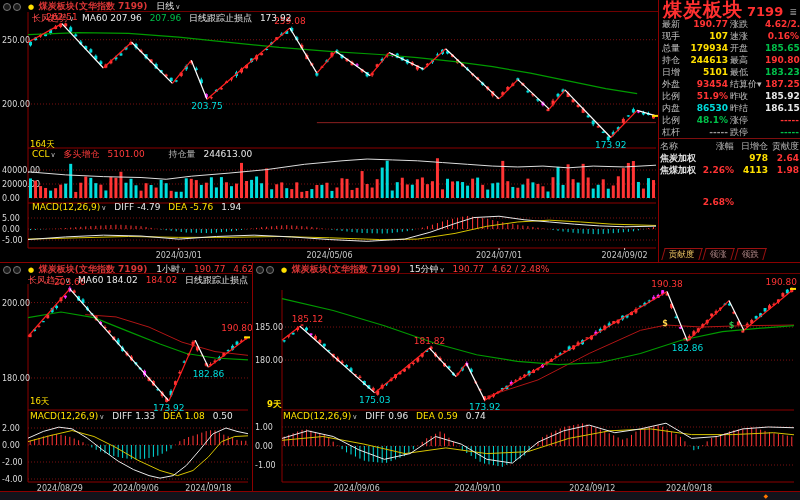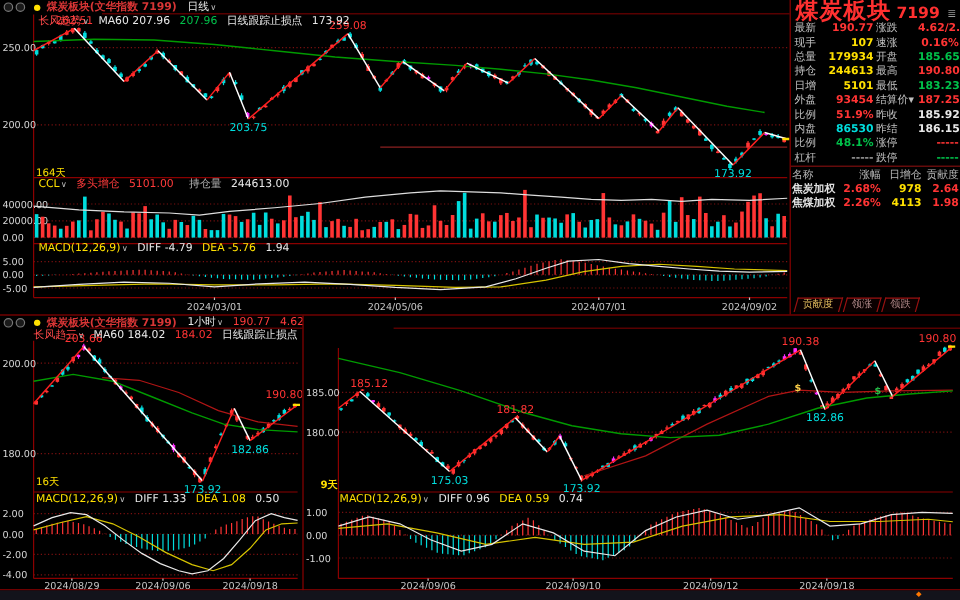--- a/index.html
+++ b/index.html
@@ -13,21 +13,21 @@
         background:#1a1a1a;margin-right:2px;vertical-align:middle;}
   .dot{color:#ffe000;font-size:7px;margin:0 2px;vertical-align:middle;}
   .c-title{color:#d83535;font-weight:bold;}
   .period{color:#e8e8e8;margin-left:6px;cursor:pointer;}
   .caret{font-size:7px;color:#bbb;margin-left:1px;}
   .ind-name{color:#ff4a4a;cursor:pointer;}
   .w{color:#e8e8e8;margin-left:5px;}
   .g{color:#00c04a;margin-left:5px;}
   .r{color:#ff3b3b;margin-left:5px;}
   .y{color:#ffe000;}
-  .gy{color:#b0b0b0;margin-left:10px;text-align:center;}
+  .gy{color:#b0b0b0;margin-left:21px;text-align:center;}
   .days{position:absolute;color:#ffe000;font-size:8.5px;}
   .sub-hdr{position:absolute;white-space:nowrap;line-height:10px;}
   svg.plot{position:absolute;left:0;top:0;}
   .vline{position:absolute;width:1px;background:#8b0000;}
   .hline{position:absolute;height:1px;background:#8b0000;}
   
   #quote-panel{position:absolute;left:659px;top:0;width:141px;height:262px;background:#000;}
   .qp-title-row{position:relative;height:18px;line-height:18px;padding:0 4px;}
   .qp-title{color:#ff3030;font-weight:bold;font-size:19px;letter-spacing:1px;}
   .qp-code{color:#ff3030;font-weight:bold;font-size:13px;margin-left:4px;}
@@ -1245,20 +1245,28 @@
         <polyline points="29,175.4 54.6,167.8 80.2,173.5 105.8,186.8 131.4,196.3 157,190.6 182.6,173.5 208.2,181.1 233.8,196.3 259.4,200.1 285,179.2 310.6,167.8 336.2,162.1 361.8,169.7 387.4,165.9 413,160.2 438.6,175.4 464.2,173.5 489.8,165.9 515.4,164 541,164.76" fill="none" stroke="#e8e8e8" stroke-width="1"></polyline>
         <text x="103.752" y="228" fill="#c8c8c8" font-size="8" text-anchor="middle">2024/09/06</text>
         <line x1="103.752" y1="219" x2="103.752" y2="221" stroke="#c8c8c8"></line>
         <text x="224.584" y="228" fill="#c8c8c8" font-size="8" text-anchor="middle">2024/09/10</text>
         <line x1="224.584" y1="219" x2="224.584" y2="221" stroke="#c8c8c8"></line>
         <text x="339.272" y="228" fill="#c8c8c8" font-size="8" text-anchor="middle">2024/09/12</text>
         <line x1="339.272" y1="219" x2="339.272" y2="221" stroke="#c8c8c8"></line>
         <text x="436.04" y="228" fill="#c8c8c8" font-size="8" text-anchor="middle">2024/09/18</text>
         <line x1="436.04" y1="219" x2="436.04" y2="221" stroke="#c8c8c8"></line>
       </svg>
+    <div class="hdr-row1">
+      <span><i class="ring"></i><i class="ring"></i></span>
+      <span class="dot">●</span>
+      <span class="c-title">煤炭板块(文华指数 7199)</span>
+      <span class="period"><span>15分钟</span><span class="caret">∨</span></span>
+      <span class="r">190.77</span>
+      <span class="r">4.62 / 2.48%</span>
+    </div>
     <div class="hdr-rule" style="left:75px;top:10px;width:472px;"></div>
     <div class="days" style="left:14px;top:136px;font-weight:bold;">9天</div>
     <div class="sub-hdr" style="left:30px;top:148px;">
       <span class="y"><span>MACD(12,26,9)</span><span class="caret">∨</span></span>
       <span class="w"><span>DIFF</span> <span>0.96</span></span>
       <span class="y" style="margin-left:5px;"><span>DEA</span> <span>0.59</span></span>
       <span class="w">0.74</span>
     </div>
   </div>
 
@@ -1332,21 +1340,21 @@
     <div class="qp-sep"></div>
     <div class="qp-table" id="qp-table">
         <div class="qp-th">
           <span>名称</span>
           <span>涨幅</span>
           <span>日增仓</span>
           <span>贡献度</span>
         </div>
         <div class="qp-tr">
           <span style="color: rgb(224, 224, 224); font-weight: bold;">焦炭加权</span>
-          <span style="color: rgb(255, 52, 52); font-weight: bold;">2.68%</span>
+          <span style="color: rgb(255, 52, 52); font-weight: bold; margin-top: 44px;">2.68%</span>
           <span style="color: rgb(255, 224, 0); font-weight: bold;">978</span>
           <span style="color: rgb(255, 52, 52); font-weight: bold;">2.64</span>
         </div>
         <div class="qp-tr">
           <span style="color: rgb(224, 224, 224); font-weight: bold;">焦煤加权</span>
           <span style="color: rgb(255, 52, 52); font-weight: bold;">2.26%</span>
           <span style="color: rgb(255, 224, 0); font-weight: bold;">4113</span>
           <span style="color: rgb(255, 52, 52); font-weight: bold;">1.98</span>
         </div>
       </div>

